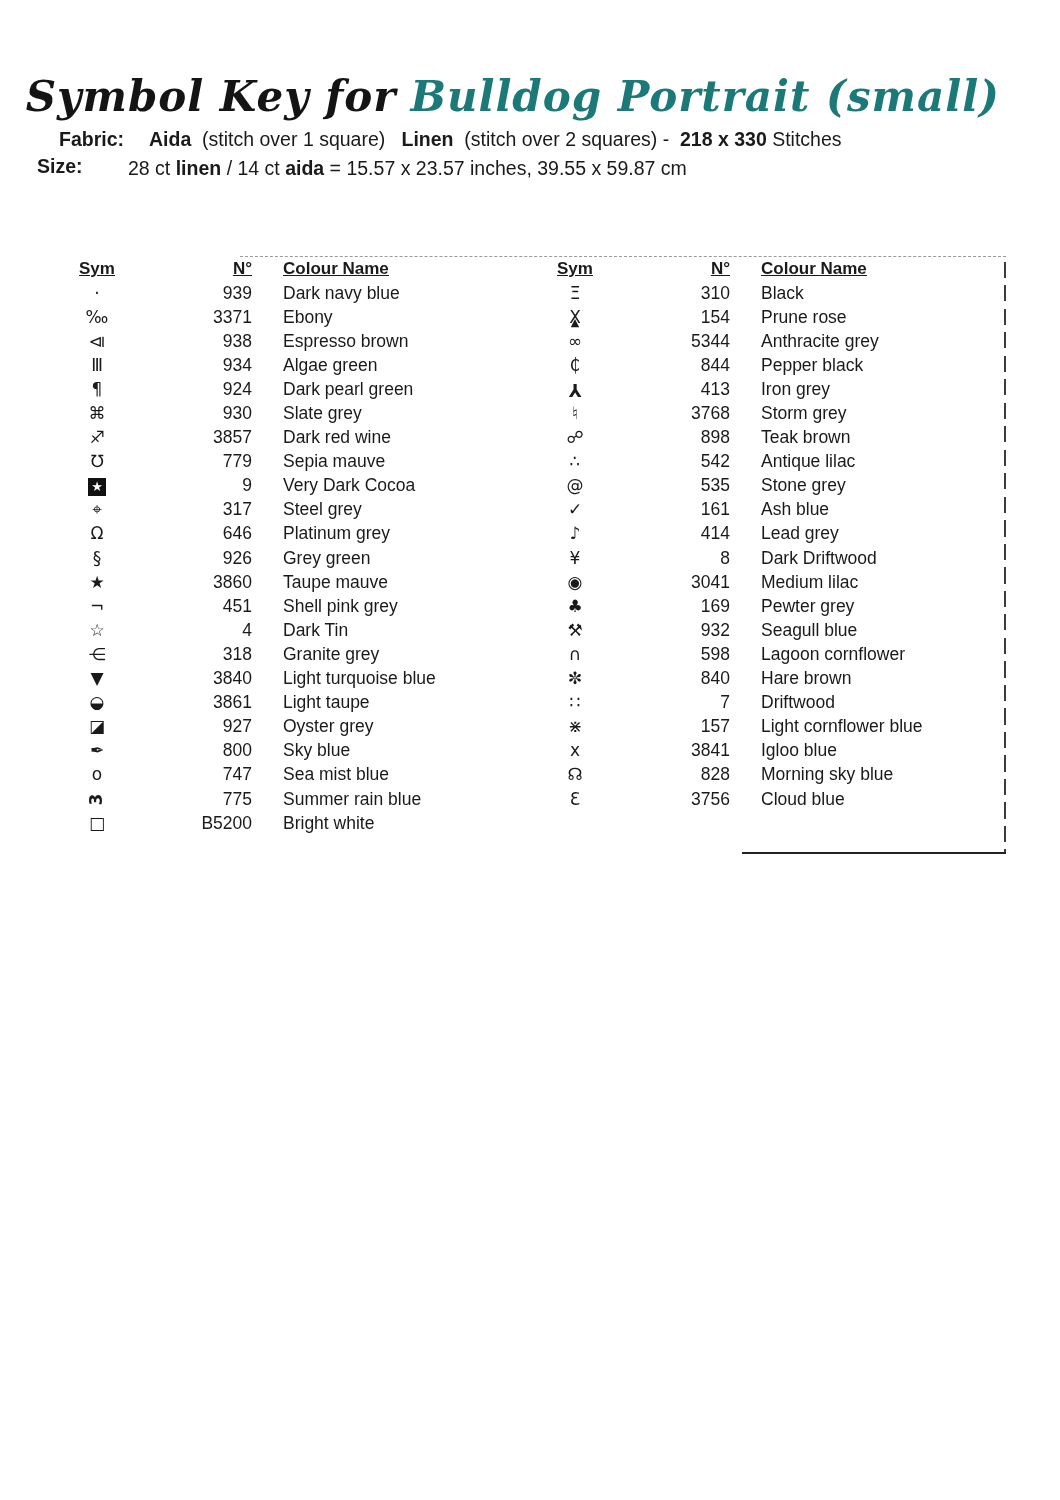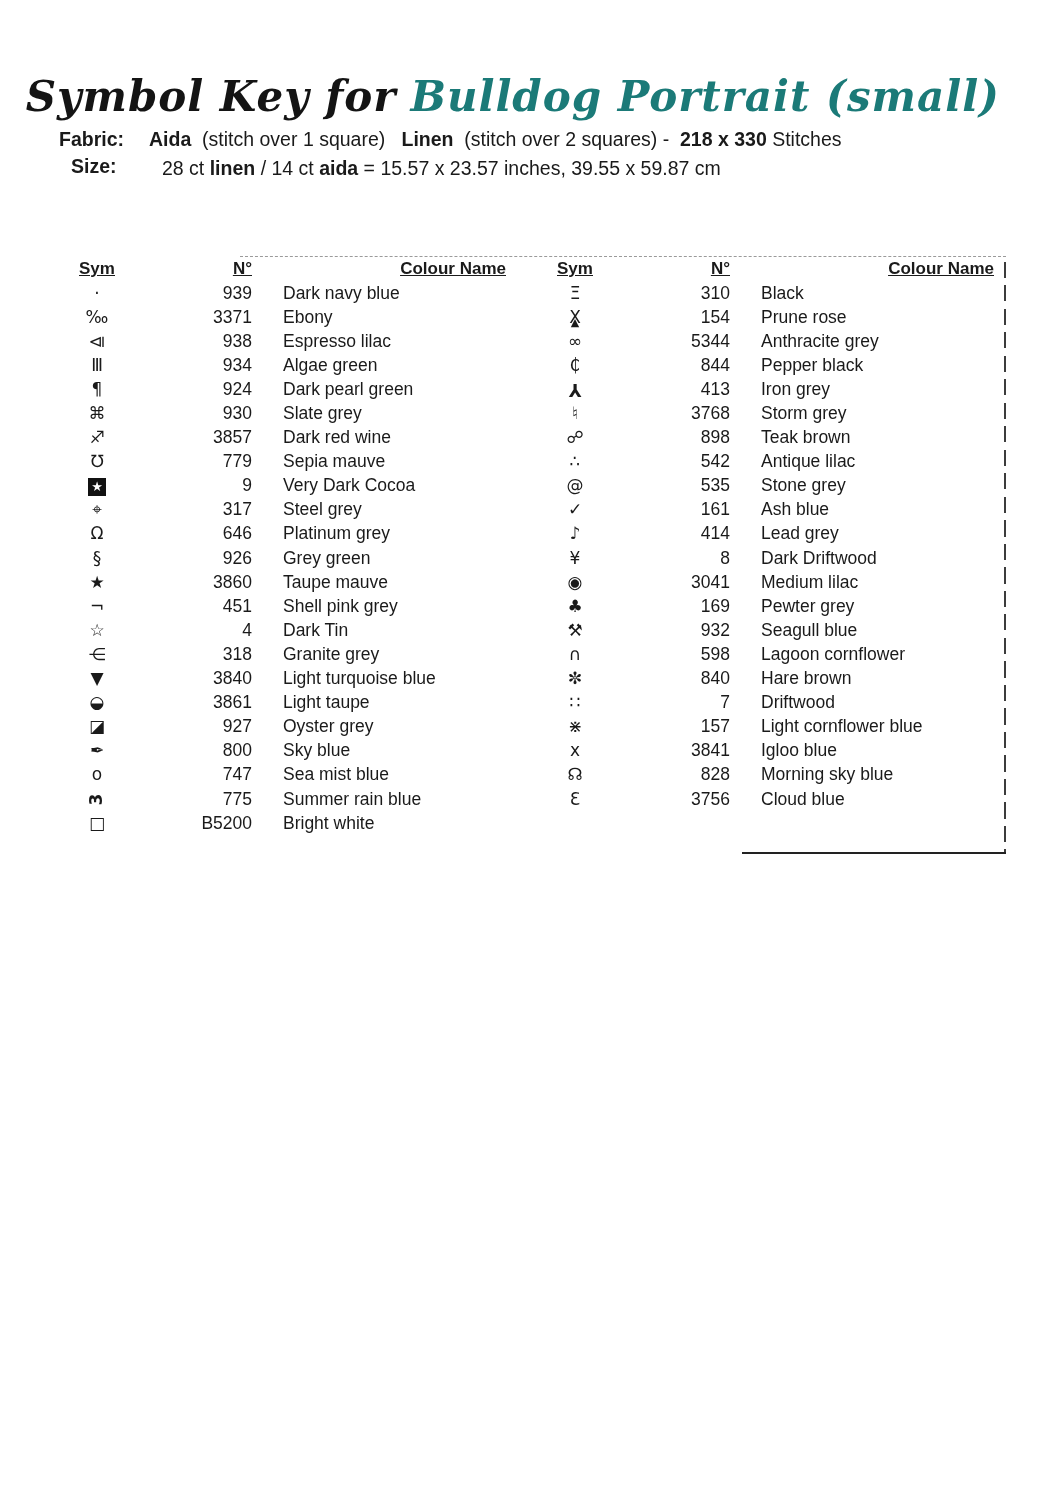--- a/index.html
+++ b/index.html
@@ -7,39 +7,39 @@
         font-family:"Liberation Sans",sans-serif;color:#1a1a1a;}
   
   .title{position:absolute;top:72px;left:0;width:1000px;text-align:right;
          font-family:"DejaVu Serif",serif;font-style:italic;font-weight:bold;
          font-size:42px;letter-spacing:1px;white-space:pre;}
   .t-prefix{color:#141414;}
   .t-name{color:#1b7a78;margin-left:14px;}
   
   .fabric{position:absolute;top:128px;left:37px;font-size:19.5px;white-space:pre;margin-left:22px;}
   .fabric .lbl{font-weight:bold;display:inline-block;width:90px;}
-  .size{position:absolute;top:155px;left:37px;font-size:19.5px;margin-left:34px;}
+  .size{position:absolute;top:155px;left:37px;font-size:19.5px;}
   .size .lbl{position:absolute;left:0;top:0;font-weight:bold;}
   .size-line{white-space:pre;line-height:27px;}
   .size-line:nth-child(1){padding-left:91px;}
   .size-line:nth-child(2){padding-left:81px;text-align:right;}
   .size-line:nth-child(3){padding-left:233px;}
   .size-line:nth-child(4){padding-left:231px;}
   .b{font-weight:bold;}
   
   .key-col{position:absolute;top:257px;}
   .key-col.left{left:66px;width:440px;}
   .key-col.right{left:544px;width:450px;}
   .krow{display:grid;grid-template-columns:62px 124px auto;height:24.1px;
         align-items:center;font-size:17.5px;}
   .krow .c-sym{text-align:center;}
   .krow .c-n{text-align:right;}
   .krow .c-name{padding-left:31px;white-space:nowrap;}
   .khead{font-weight:bold;font-size:17px;height:24px;}
-  .khead span{text-decoration:underline;text-align:right;}
+  .khead span{text-decoration:underline;}
   .sym{display:inline-block;font-family:"DejaVu Sans",sans-serif;font-size:17px;line-height:1;}
   .sym .box{display:inline-flex;width:18px;height:18px;background:#111;color:#fff;
             align-items:center;justify-content:center;font-size:13px;}
   .sym .rotg{display:inline-block;font-weight:bold;}
   .sym.has-ovl{position:relative;}
   .sym .ovl{position:absolute;left:50%;bottom:-2px;transform:translateX(-50%);
             font-size:11px;line-height:1;}
   
   .topline{position:absolute;left:240px;top:256px;width:766px;border-top:1px dashed #9a9a9a;}
   .vline{position:absolute;left:1004px;top:262px;width:2px;height:591px;
@@ -74,21 +74,21 @@
         <span class="c-name">Dark navy blue</span>
       </div>
       <div class="krow">
         <span class="c-sym"><span class="sym">‰</span></span>
         <span class="c-n">3371</span>
         <span class="c-name">Ebony</span>
       </div>
       <div class="krow">
         <span class="c-sym"><span class="sym">⧏</span></span>
         <span class="c-n">938</span>
-        <span class="c-name">Espresso lilac</span>
+        <span class="c-name">Espresso brown</span>
       </div>
       <div class="krow">
         <span class="c-sym"><span class="sym">Ⅲ</span></span>
         <span class="c-n">934</span>
         <span class="c-name">Algae green</span>
       </div>
       <div class="krow">
         <span class="c-sym"><span class="sym">¶</span></span>
         <span class="c-n">924</span>
         <span class="c-name">Dark pearl green</span>

